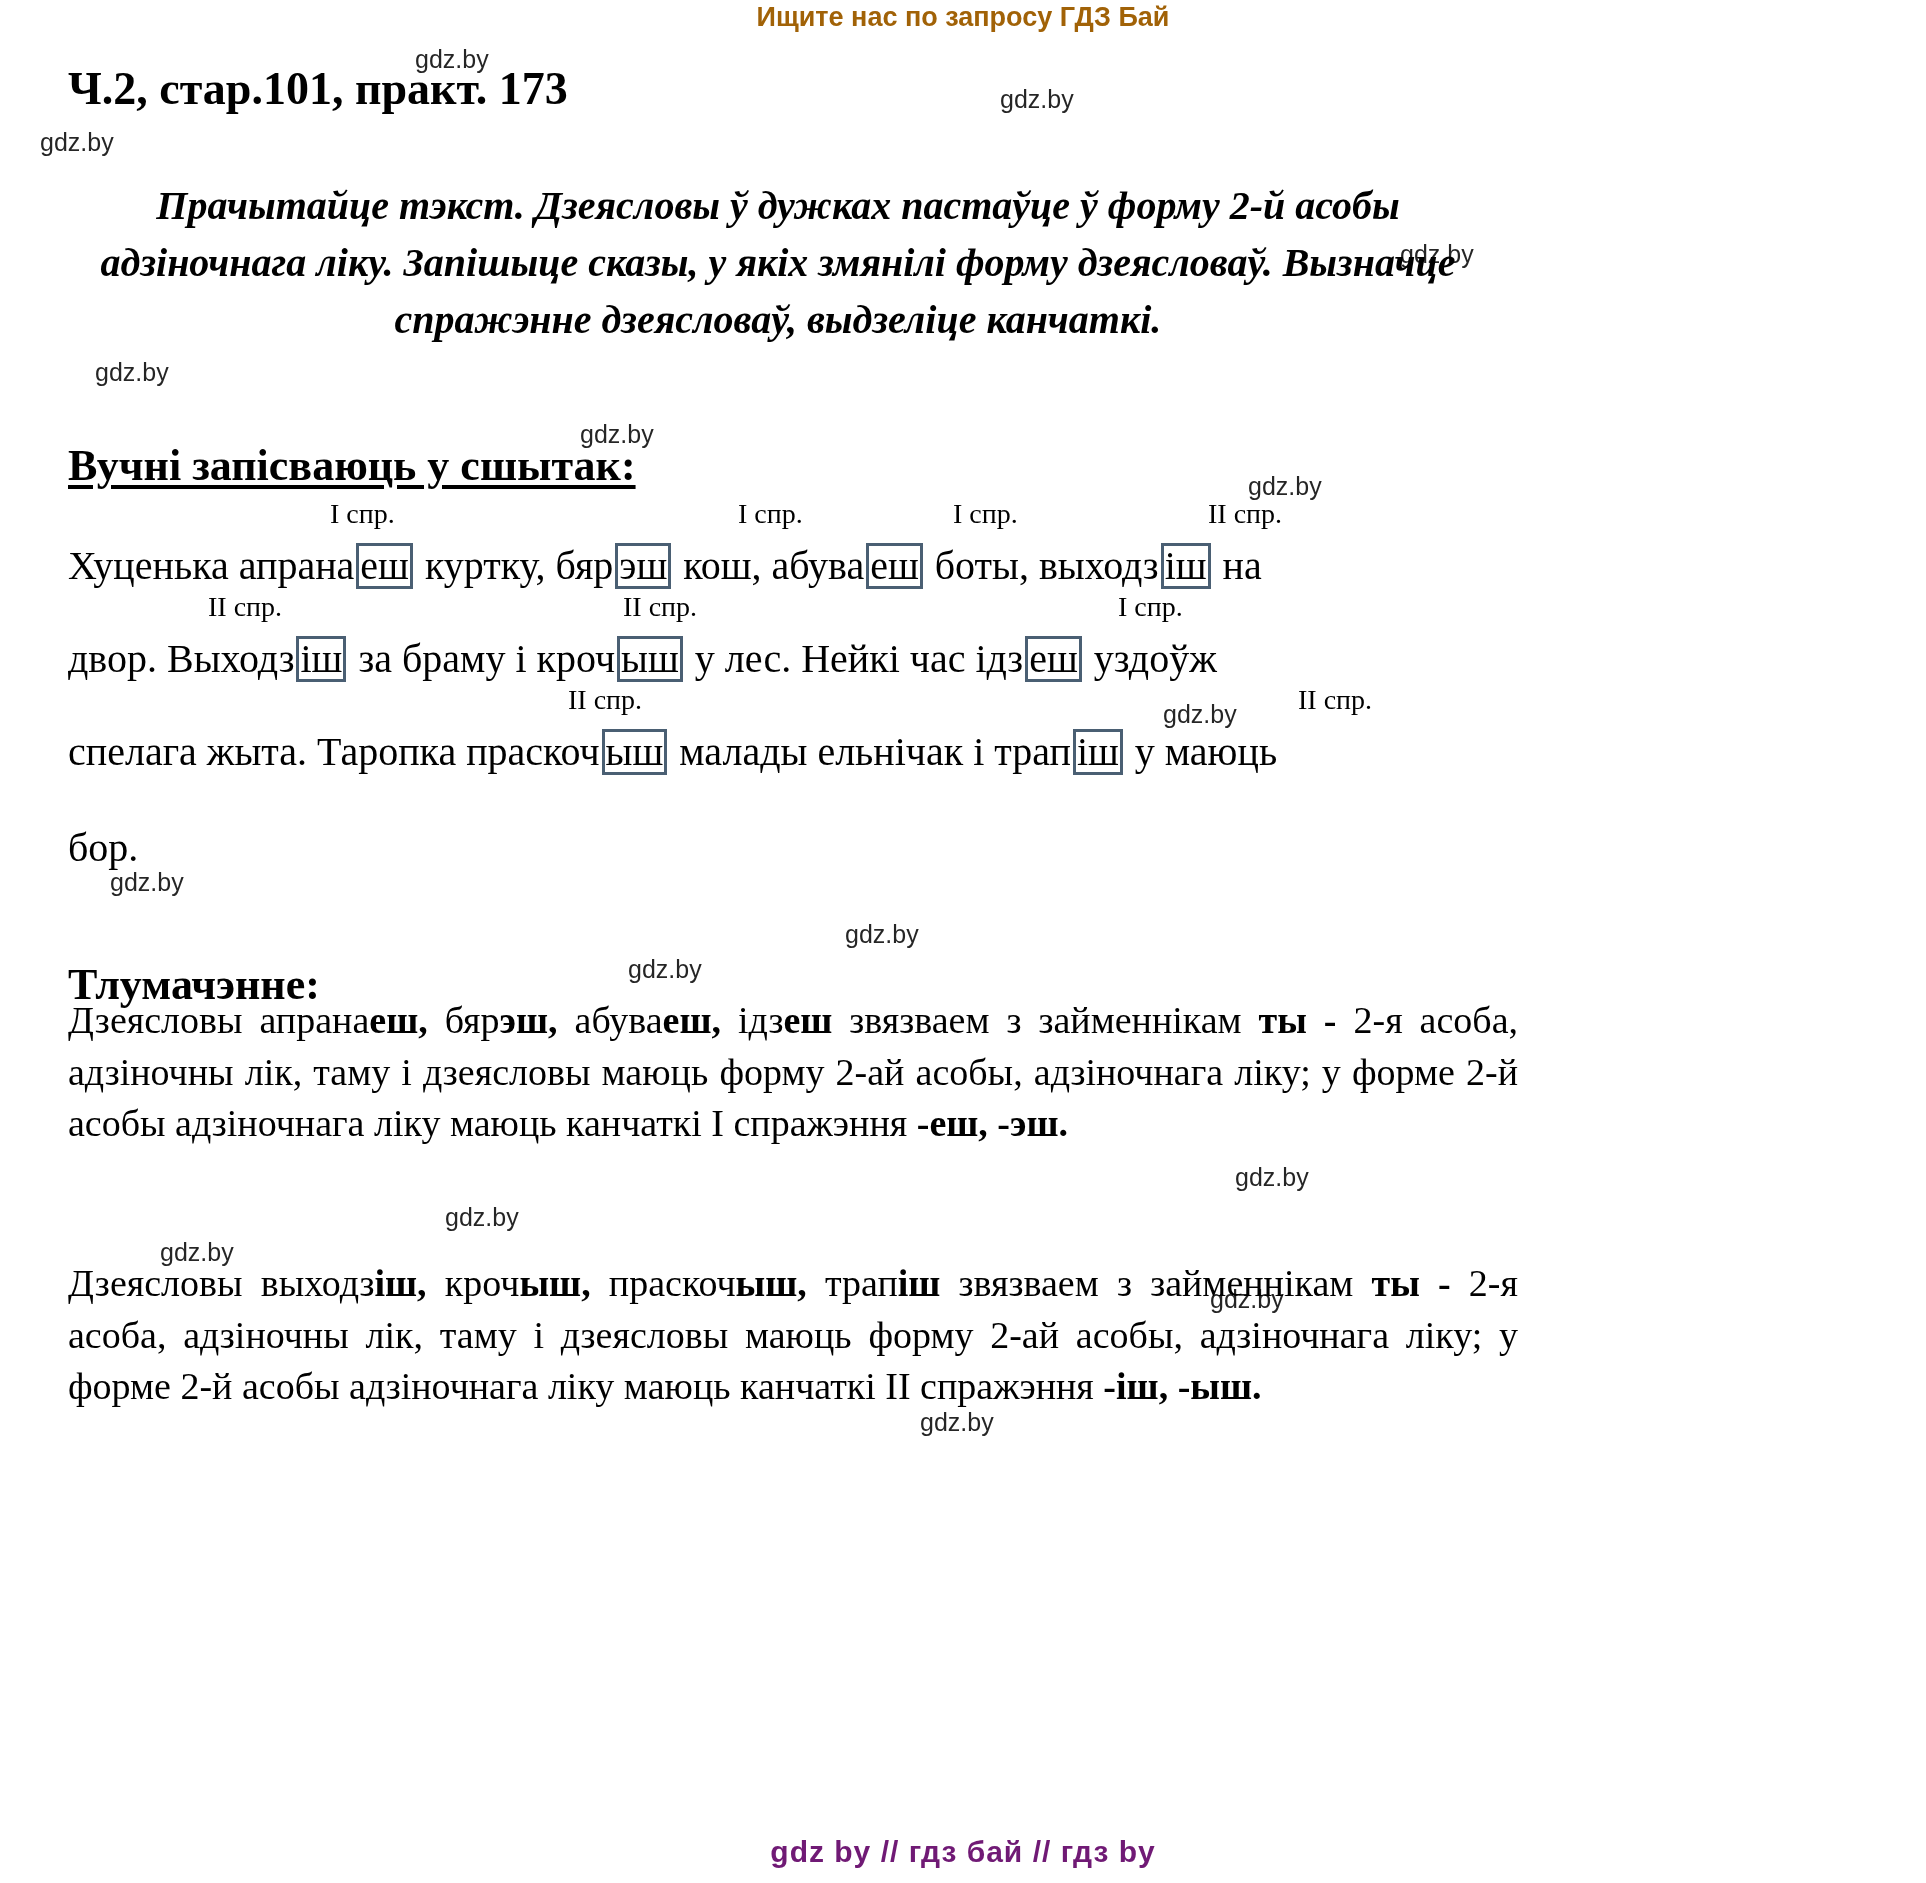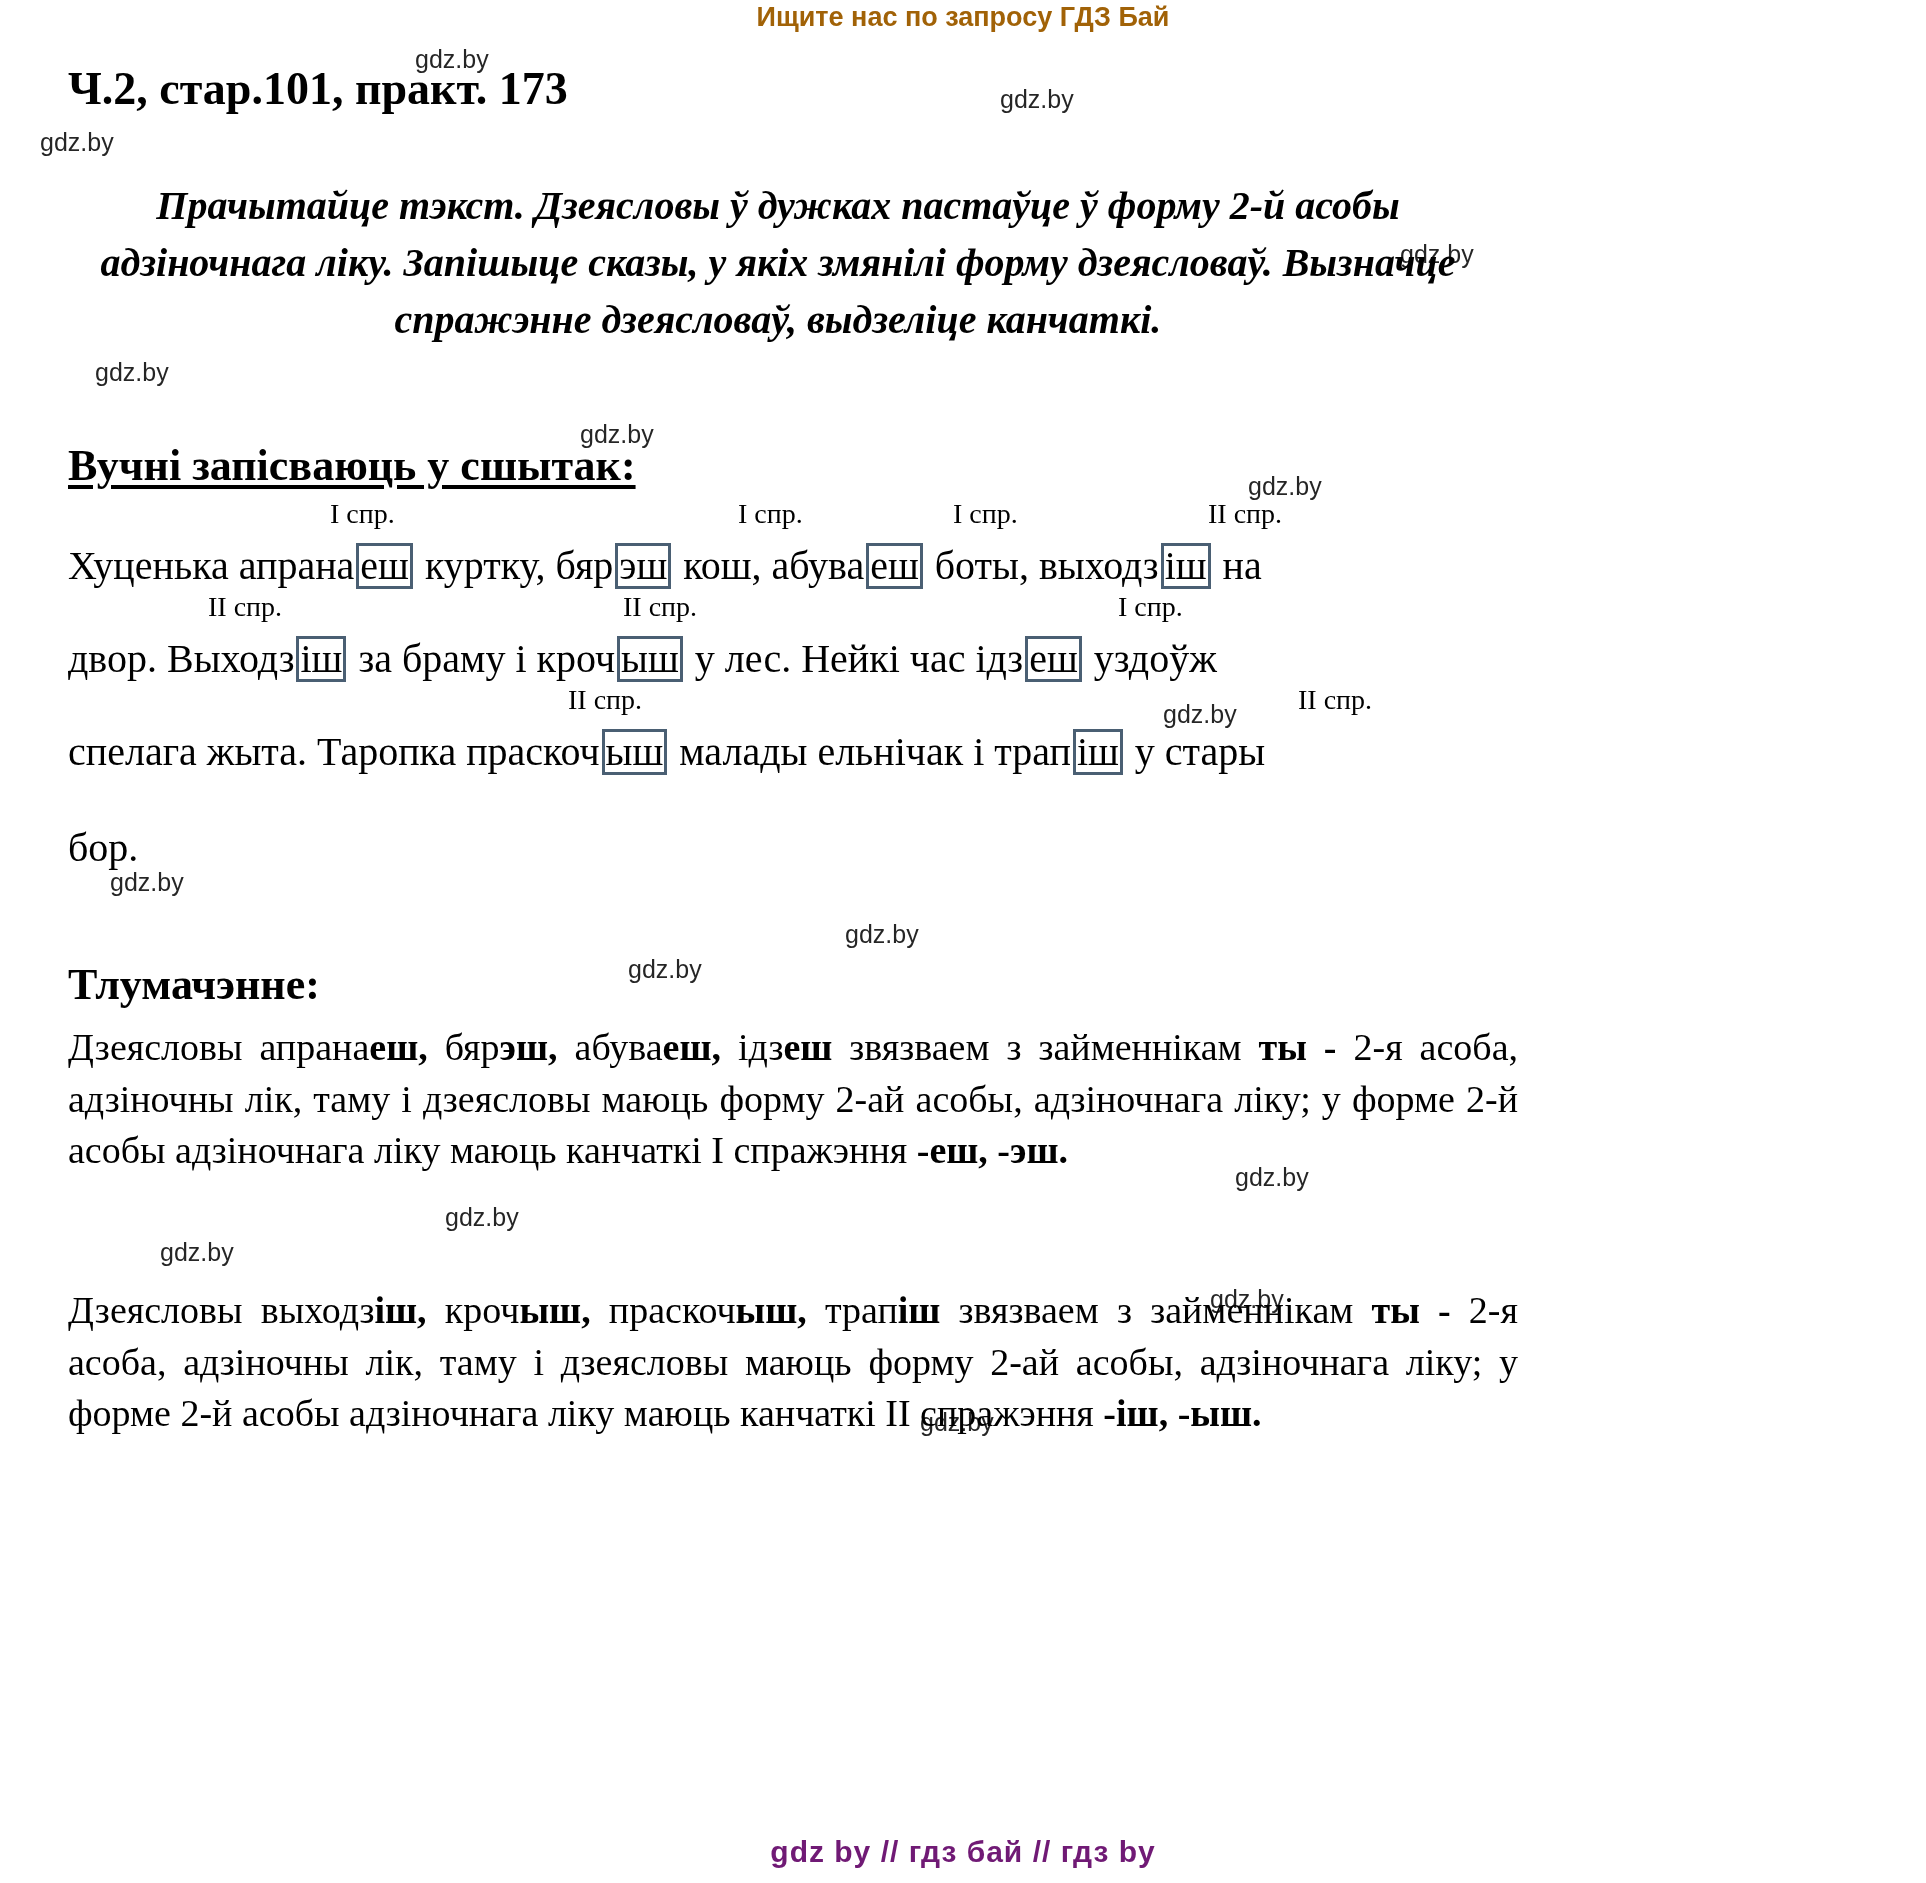--- a/index.html
+++ b/index.html
@@ -120,21 +120,21 @@
   }
 
   
   .para {
     position: absolute;
     left: 68px;
     width: 1450px;
     font-size: 38px;
     line-height: 1.36;
   }
-  .para.just { text-align: justify; text-align-last: left; margin-top: 27px; }
+  .para.just { text-align: justify; text-align-last: left; }
   b { font-weight: bold; }
 </style>
 </head>
 <body>
 
 <div class="top-banner">Ищите нас по запросу ГДЗ Бай</div>
 
 <div id="wm-layer">
     <div class="wm" style="left: 415px; top: 45px;">gdz.by</div>
     <div class="wm" style="left: 1000px; top: 85px;">gdz.by</div>
@@ -170,21 +170,21 @@
     </div>
     <div class="aline">
       <span class="spr" style="left: 140px;">II спр.</span>
       <span class="spr" style="left: 555px;">II спр.</span>
       <span class="spr" style="left: 1050px;">I спр.</span>
       <span class="txt"><span>двор. Выходз</span><span class="boxed">іш</span> <span>за браму і кроч</span><span class="boxed">ыш</span> <span>у лес. Нейкі час ідз</span><span class="boxed">еш</span> <span>уздоўж</span></span>
     </div>
     <div class="aline">
       <span class="spr" style="left: 500px;">II спр.</span>
       <span class="spr" style="left: 1230px;">II спр.</span>
-      <span class="txt"><span>спелага жыта. Таропка праскоч</span><span class="boxed">ыш</span> <span>малады ельнічак і трап</span><span class="boxed">іш</span> <span>у    стары</span></span>
+      <span class="txt"><span>спелага жыта. Таропка праскоч</span><span class="boxed">ыш</span> <span>малады ельнічак і трап</span><span class="boxed">іш</span> <span>у    маюць</span></span>
     </div>
     <div class="aline">
       <span class="txt"><span>бор.</span></span>
     </div>
   </div>
 
 <div class="sect-head plain" style="top:938px">Тлумачэнне:</div>
 
 <div class="para just" id="para1" style="top:995px">Дзеясловы апрана<b>еш,</b> бяр<b>эш,</b> абува<b>еш,</b> ідз<b>еш</b> звязваем з займеннікам <b>ты -</b> 2-я асоба, адзіночны лік, таму і дзеясловы маюць форму 2-ай асобы, адзіночнага ліку; у форме 2-й асобы адзіночнага ліку маюць канчаткі I спражэння <b>-еш, -эш.</b></div>
 <div class="para just" id="para2" style="top:1258px">Дзеясловы выходз<b>іш,</b> кроч<b>ыш,</b> праскоч<b>ыш,</b> трап<b>іш</b> звязваем з займеннікам <b>ты -</b> 2-я асоба, адзіночны лік, таму і дзеясловы маюць форму 2-ай асобы, адзіночнага ліку; у форме 2-й асобы адзіночнага ліку маюць канчаткі II спражэння <b>-іш, -ыш.</b></div>

